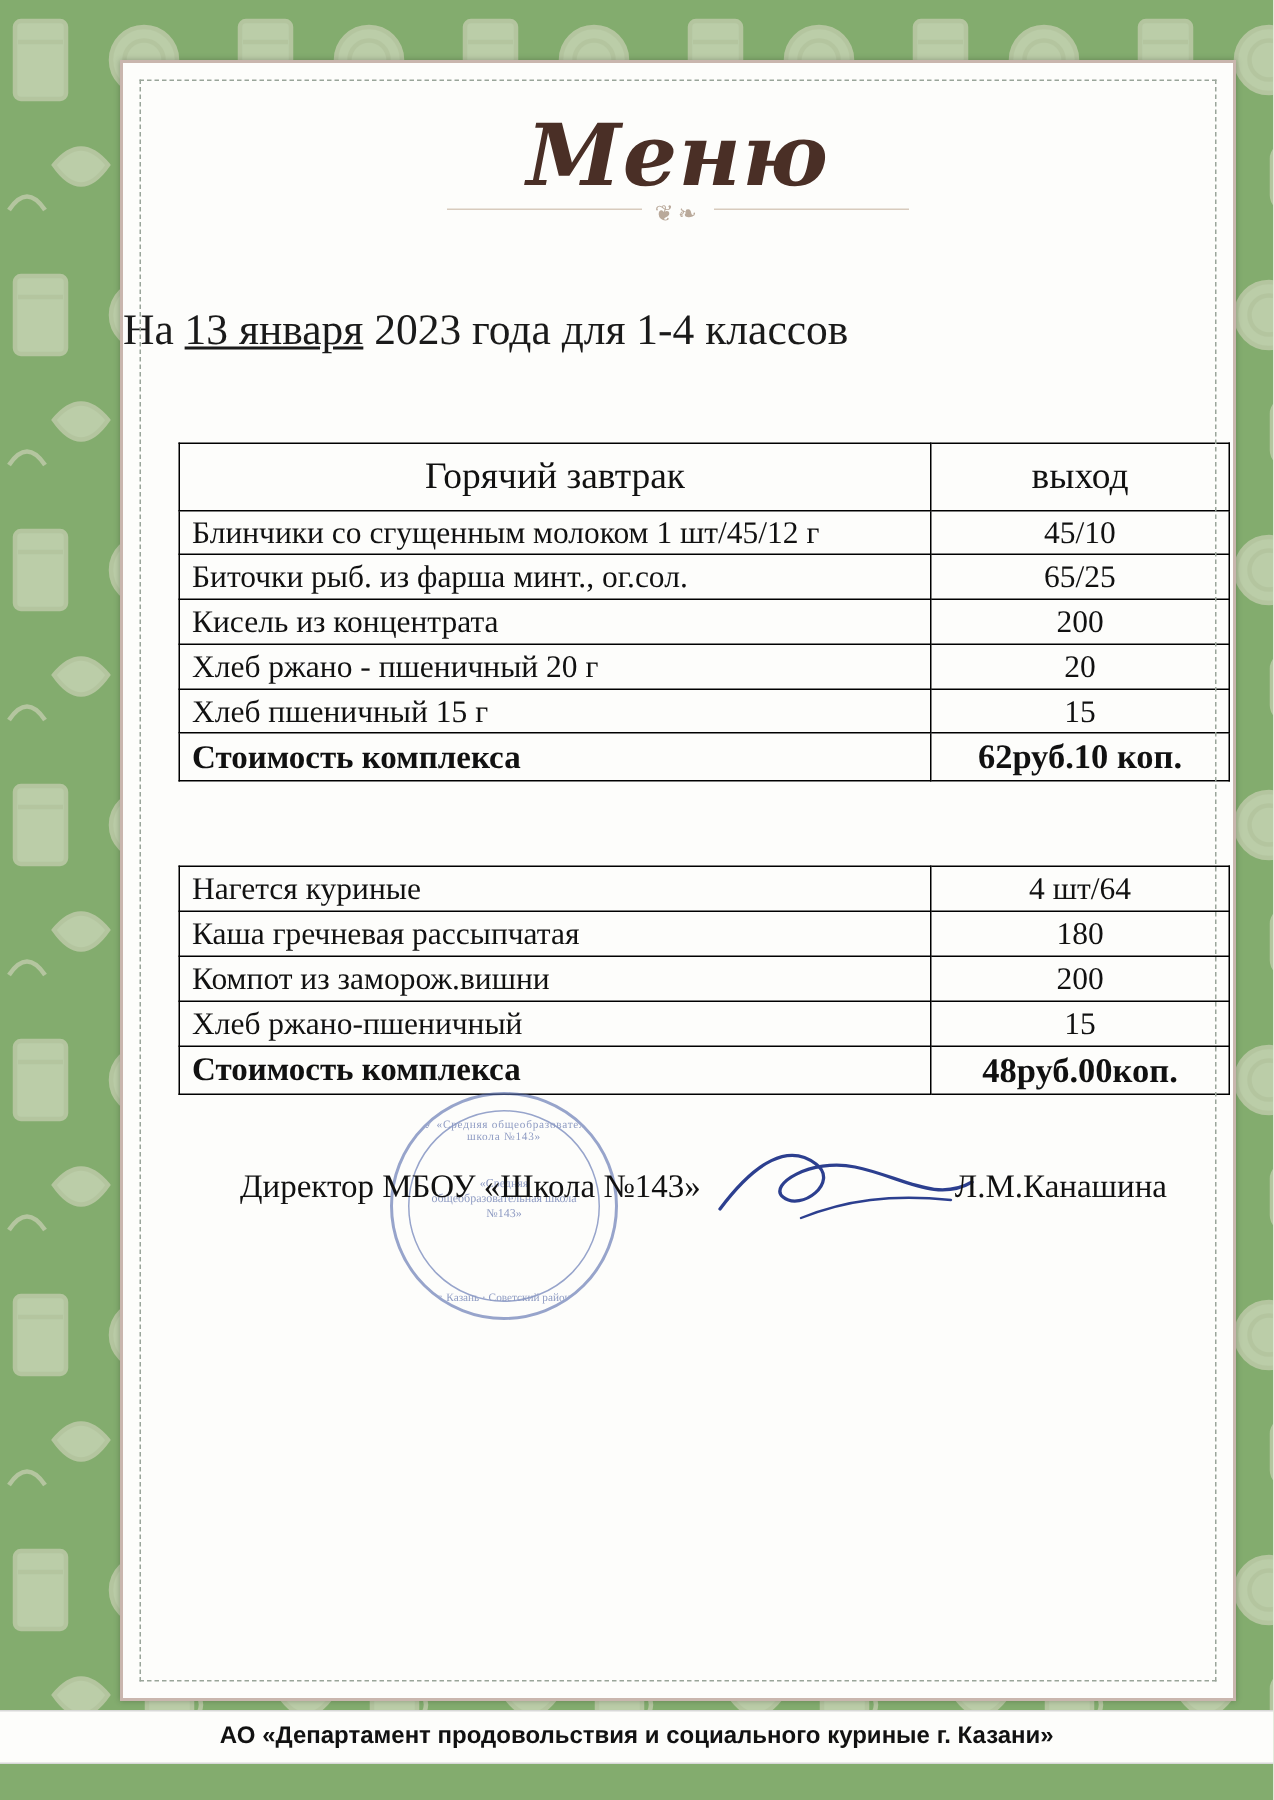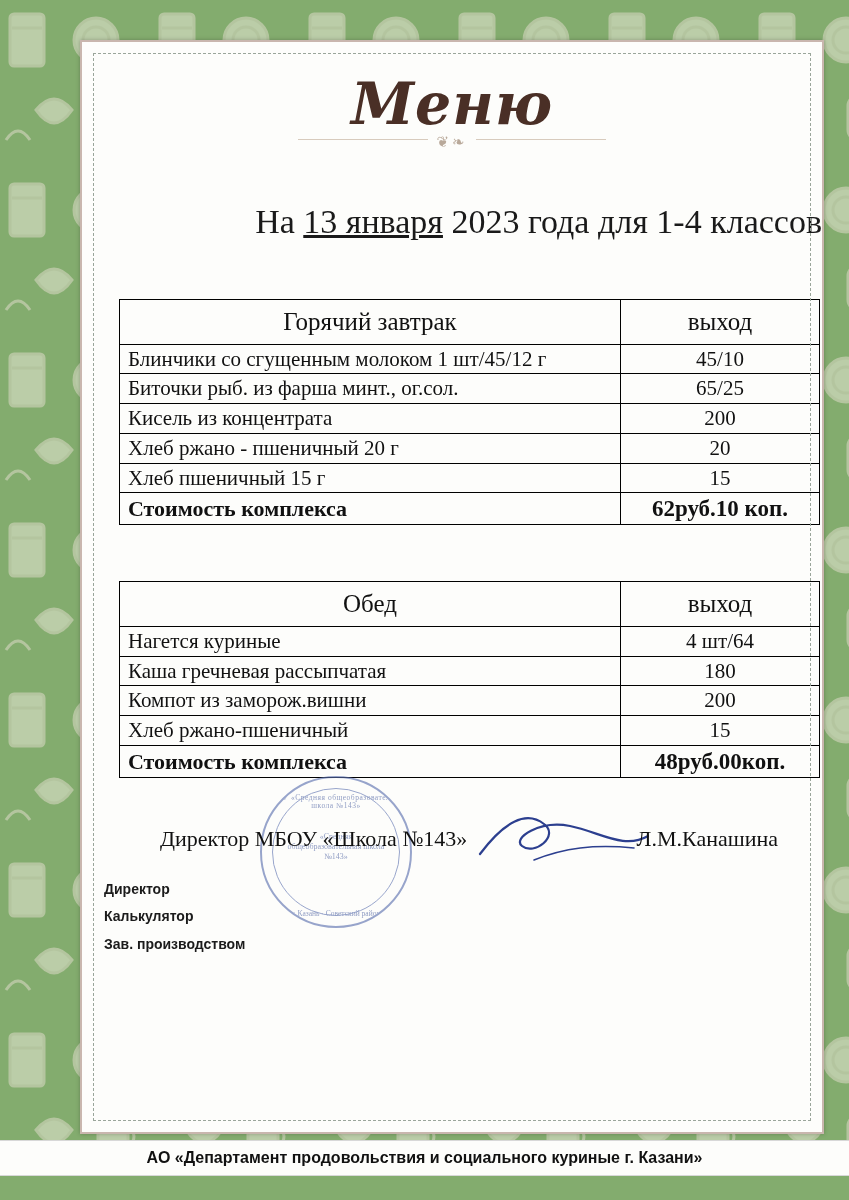--- a/index.html
+++ b/index.html
@@ -71,23 +71,23 @@
     display: inline-block;
     width: 130px;
     border-top: 1px solid #d8cbbd;
     vertical-align: middle;
     margin: 0 8px;
     position: relative;
     top: -4px;
   }
 
   .subtitle {
-    text-align: right;
+    text-align: left;
     margin-top: 52px;
-    font-size: 34px;
+    font-size: 29px;
     color: #1a1a1a;
     font-family: "Liberation Serif", serif;
   }
   .subtitle .u {
     text-decoration: underline;
   }
 
   .table-wrap {
     margin: 0 auto;
     width: 666px;
@@ -285,24 +285,20 @@
             <td class="col-dish">Стоимость  комплекса</td>
             <td class="col-out">62руб.10 коп.</td>
           </tr>
         </tbody>
       </table>
     </div>
 
     <div class="table-wrap t2">
       <table class="menu">
         <tbody>
-          <tr class="head">
-            <td class="col-dish">Обед</td>
-            <td class="col-out">выход</td>
-          </tr>
           <tr>
             <td class="col-dish">Нагется куриные</td>
             <td class="col-out">4 шт/64</td>
           </tr>
           <tr>
             <td class="col-dish">Каша гречневая рассыпчатая</td>
             <td class="col-out">180</td>
           </tr>
           <tr>
             <td class="col-dish">Компот из заморож.вишни</td>
@@ -330,23 +326,18 @@
       <div class="sig-left">Директор МБОУ «Школа №143»</div>
 
       <svg class="sig-scribble" viewBox="0 0 180 70" xmlns="http://www.w3.org/2000/svg">
         <path d="M6 52 C 30 20, 52 8, 70 22 C 86 34, 60 54, 48 44 C 38 36, 66 18, 96 24 C 126 30, 150 48, 174 34" fill="none" stroke="#2c3f8f" stroke-width="2.2" stroke-linecap="round"></path>
         <path d="M60 58 C 90 46, 120 42, 160 46" fill="none" stroke="#2c3f8f" stroke-width="1.6" stroke-linecap="round"></path>
       </svg>
 
       <div class="sig-right">Л.М.Канашина</div>
     </div>
 
-    <div class="roles">
-      <div>Директор</div>
-      <div>Калькулятор</div>
-      <div>Зав. производством</div>
-    </div>
   </div>
 
   <div class="footer-bar">
     <span>АО «Департамент продовольствия и социального куриные г. Казани»</span>
   </div>
 </div>
 
 </body></html>

